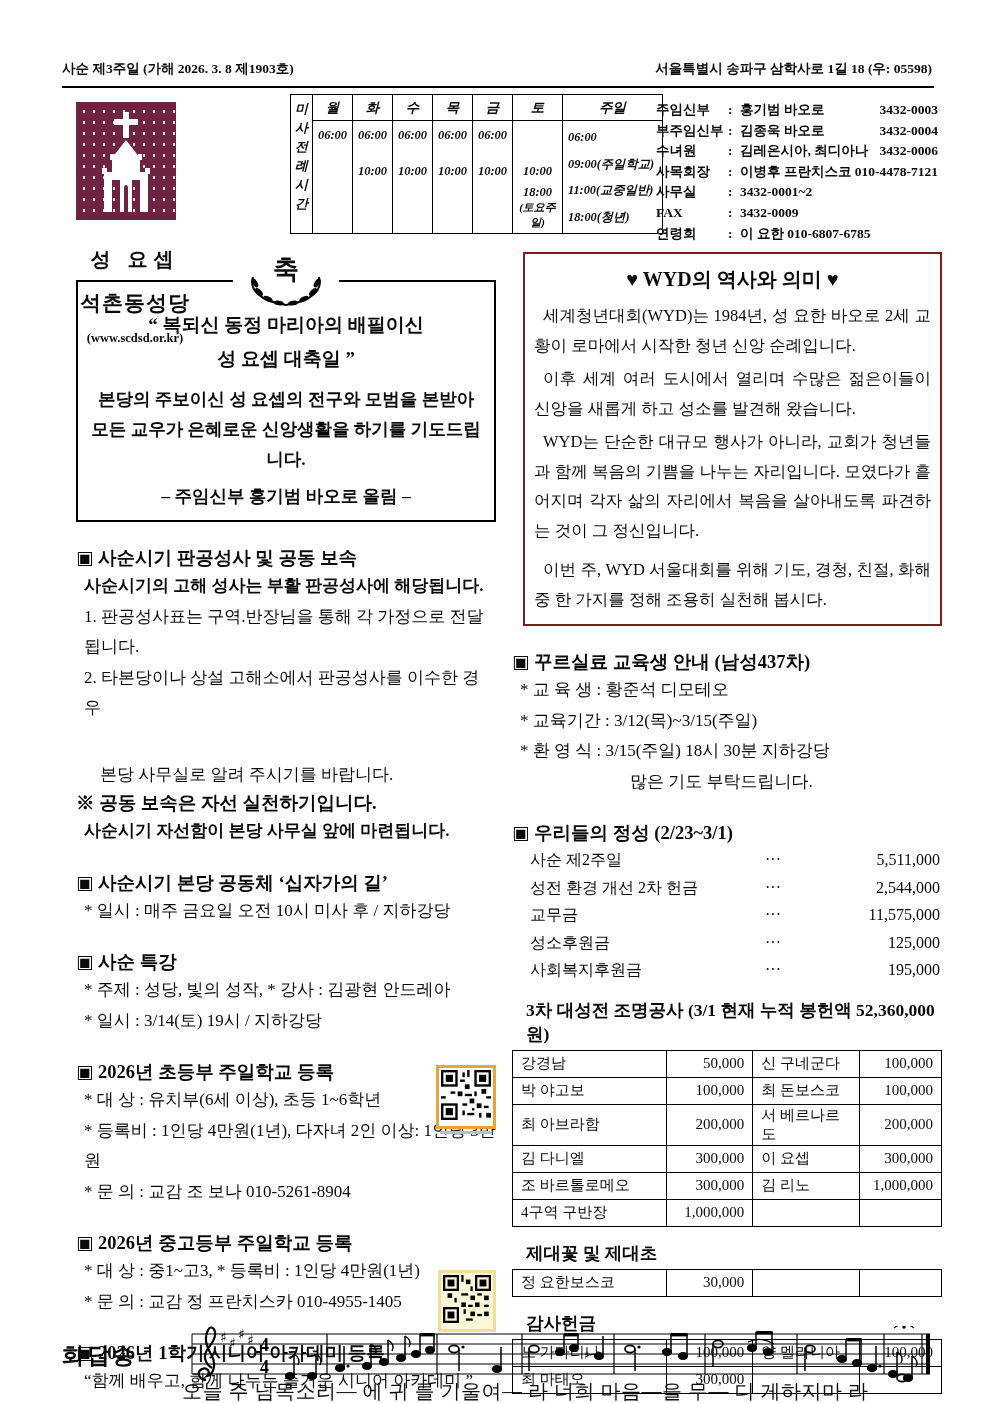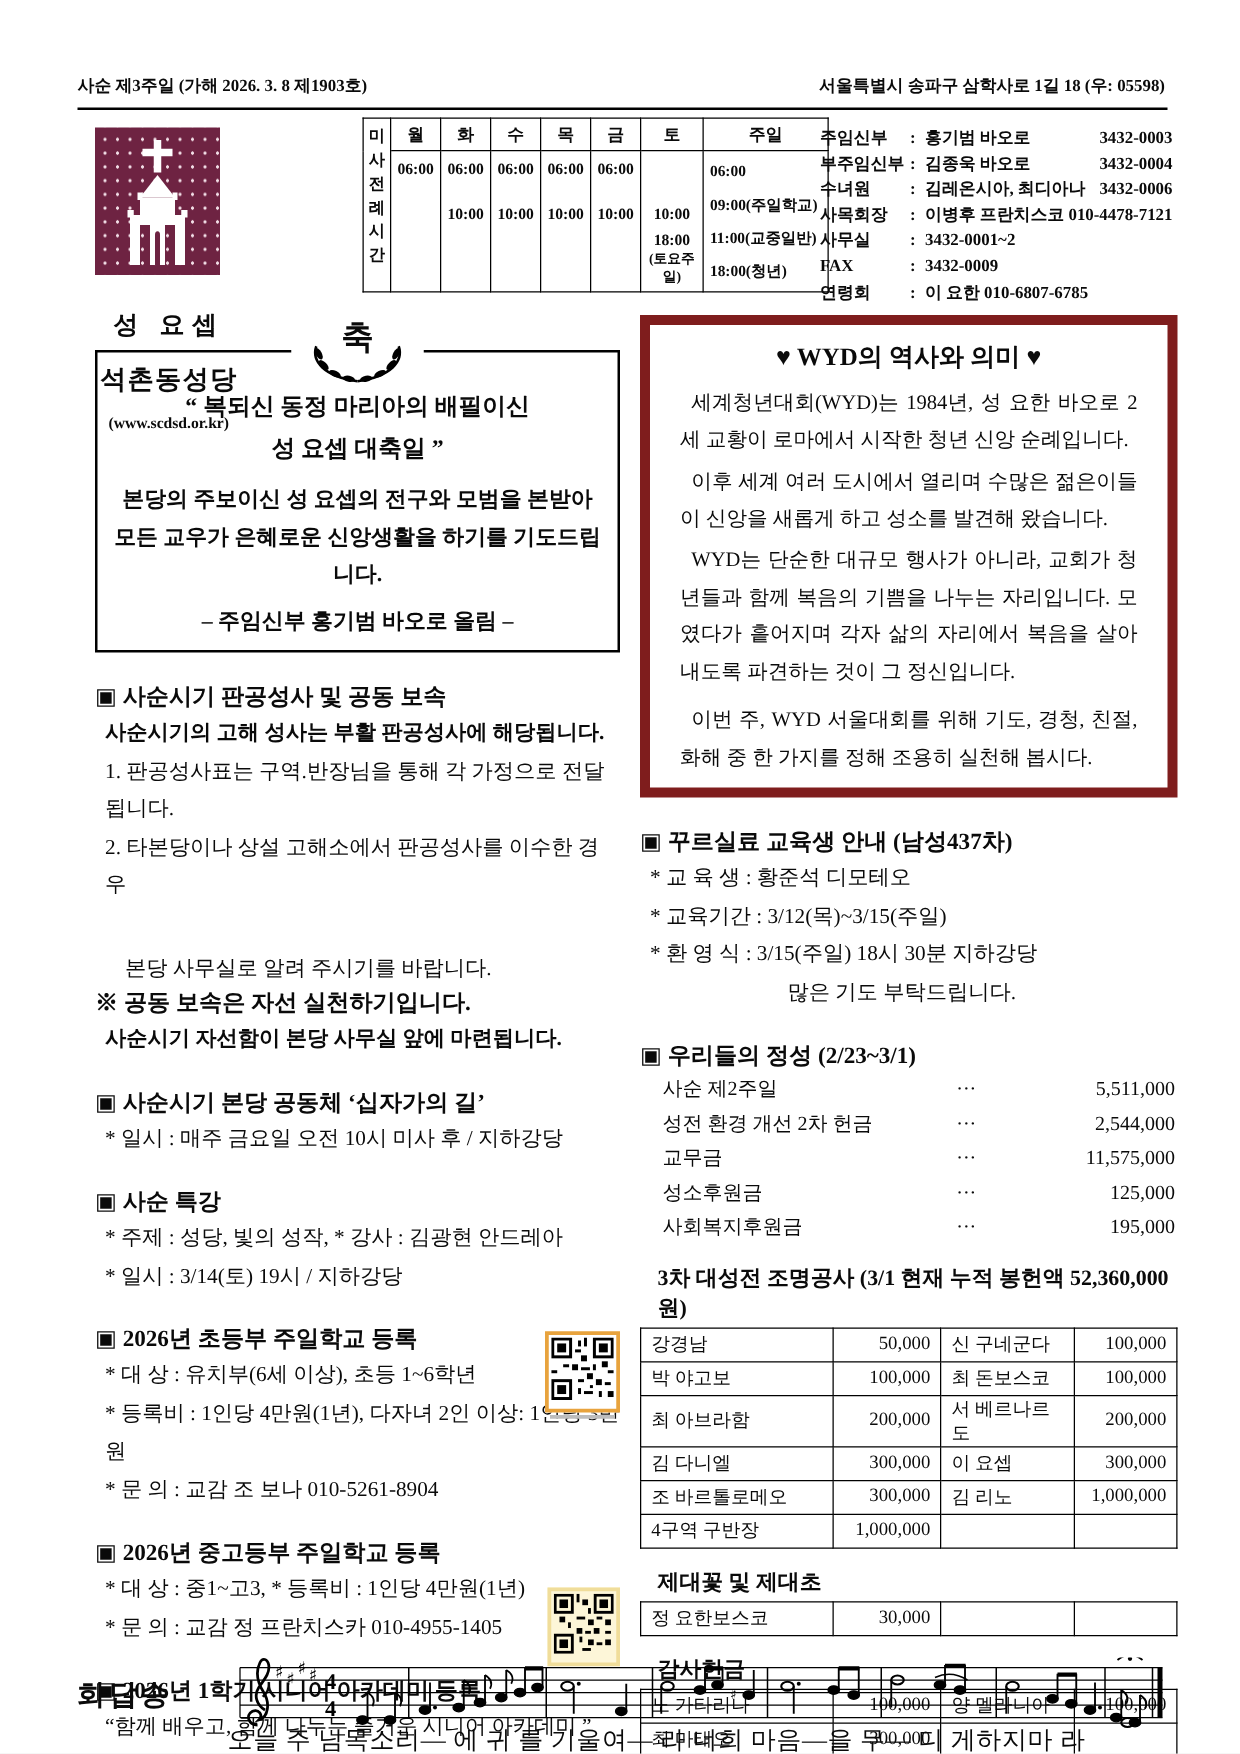--- a/index.html
+++ b/index.html
@@ -18,21 +18,21 @@
     width:100px; height:118px; background:#6e2342; position:relative;
     background-image: radial-gradient(#f2dfe7 1px, transparent 1.4px);
     background-size:10px 11px; background-position:3px 4px;
   }
   .logo-box svg { position:absolute; left:14px; top:8px; }
   .logo-text { width:118px; text-align:center; padding-top:14px; }
   .logo-name1 { font-size:20px; font-weight:bold; letter-spacing:6px; }
   .logo-name2 { font-size:21px; font-weight:bold; margin-top:16px; letter-spacing:1px; }
   .logo-url { font-size:12.5px; margin-top:14px; font-weight:bold; }
   
-  .mass { position:absolute; top:94px; left:290px; border-collapse:collapse; table-layout:fixed; }
+  .mass { position:absolute; top:94px; left:290px; border-collapse:collapse; table-layout:fixed;font-style:italic; }
   .mass td { border:1.6px solid #000; font-size:12.5px; font-weight:bold; vertical-align:top; }
   .mass td.side { width:22px; text-align:center; word-break:break-all; line-height:19px; font-size:13px; padding-top:4px; vertical-align:top; }
   .mass td.day { width:40px; height:26px; text-align:center; vertical-align:middle; font-size:13.5px; }
   .mass td.day.sat { width:50px; }
   .mass td.day.sun { width:100px; }
   .slot { text-align:center; }
   .s1 { height:28px; line-height:28px; }
   .s2 { height:32px; line-height:44px; }
   .s3 { height:52px; display:flex; flex-direction:column; justify-content:flex-end; line-height:15px; padding-bottom:3px; }
   .s3 .small { font-size:11px; }
@@ -56,21 +56,21 @@
   .quote2 { font-size:19px; font-weight:bold; margin-top:8px; }
   .cel-body { font-size:17.5px; font-weight:bold; margin-top:12px; line-height:30px; }
   .cel-sign { font-size:17.5px; font-weight:bold; margin-top:10px; }
   
   .sec-title { font-size:18.5px; font-weight:bold; margin-top:23px; line-height:26px; }
   .ln { font-size:17px; line-height:30.5px; padding-left:8px; }
   .ln.bold { font-weight:bold; }
   .ln.indent { padding-left:24px;margin-top:36px; }
   .sec { position:relative; }
   
-  .wyd { border:8px solid #7f1d1d; padding:8px 24px 10px; }
+  .wyd { border:2px solid #7f1d1d; padding:8px 9px 10px;margin-left:11px; }
   .wyd-title { text-align:center; font-size:20px; font-weight:bold; margin:4px 0 8px; }
   .wyd p { font-size:16.5px; line-height:29.5px; text-align:justify; text-indent:9px; margin-top:4px; }
   
   .off-row { display:flex; font-size:16px; line-height:27.5px; padding-left:18px; }
   .off-name { width:235px; }
   .off-dots { width:45px; }
   .off-amt { flex:1; text-align:right; padding-right:2px; }
   
   .money-title { font-size:17.5px; font-weight:bold; margin:14px 0 4px 14px; }
   .money { border-collapse:collapse; width:100%; table-layout:fixed; }

